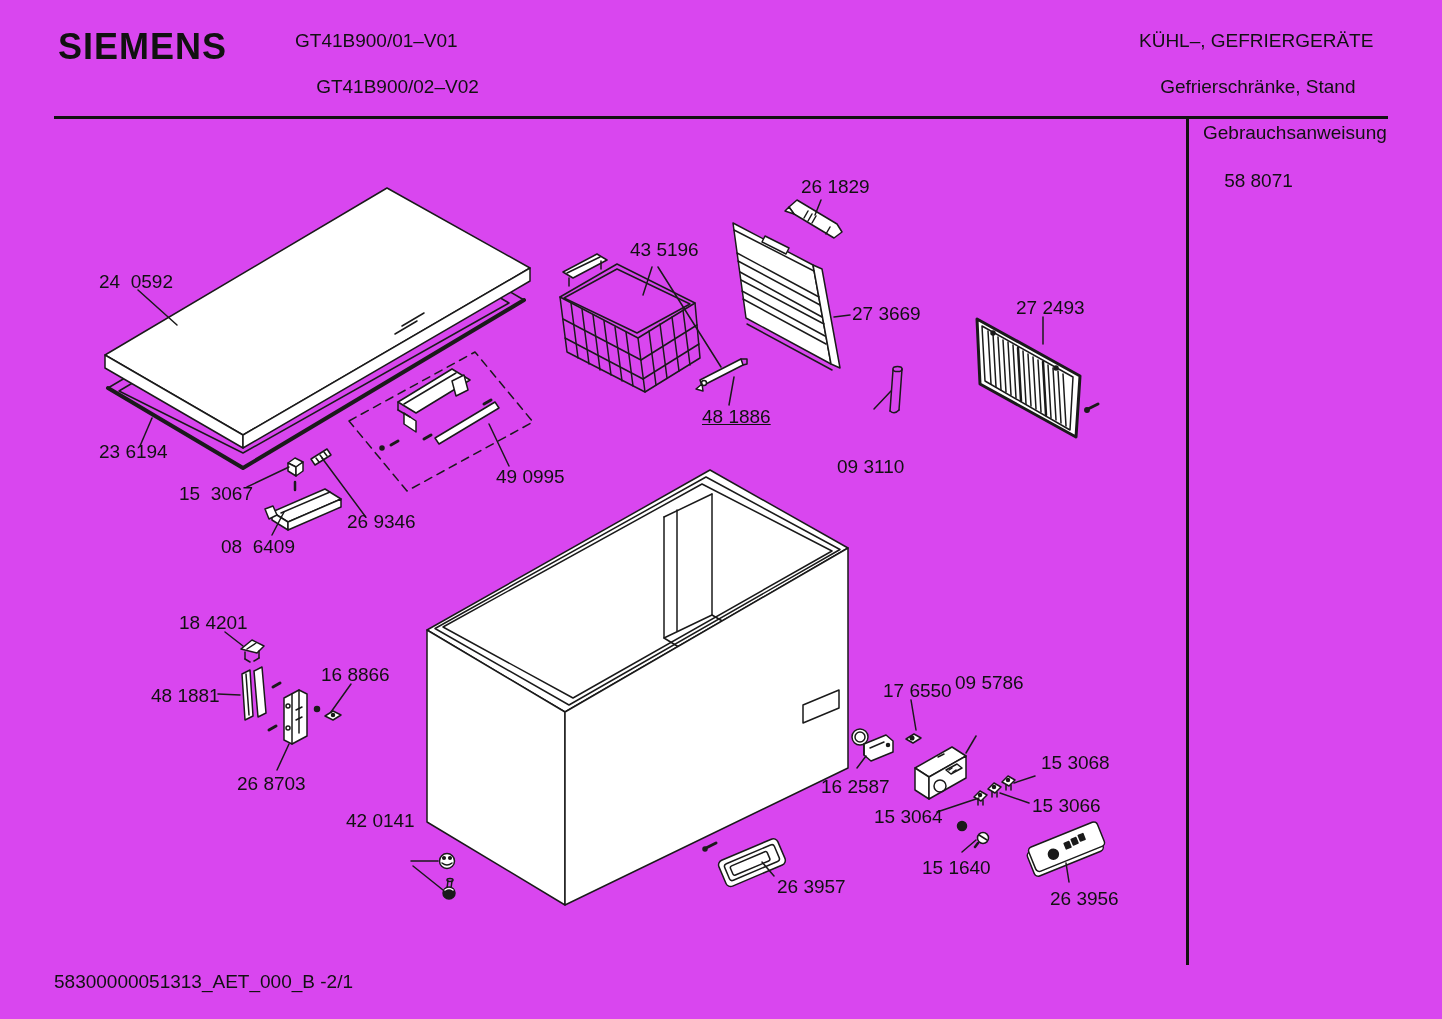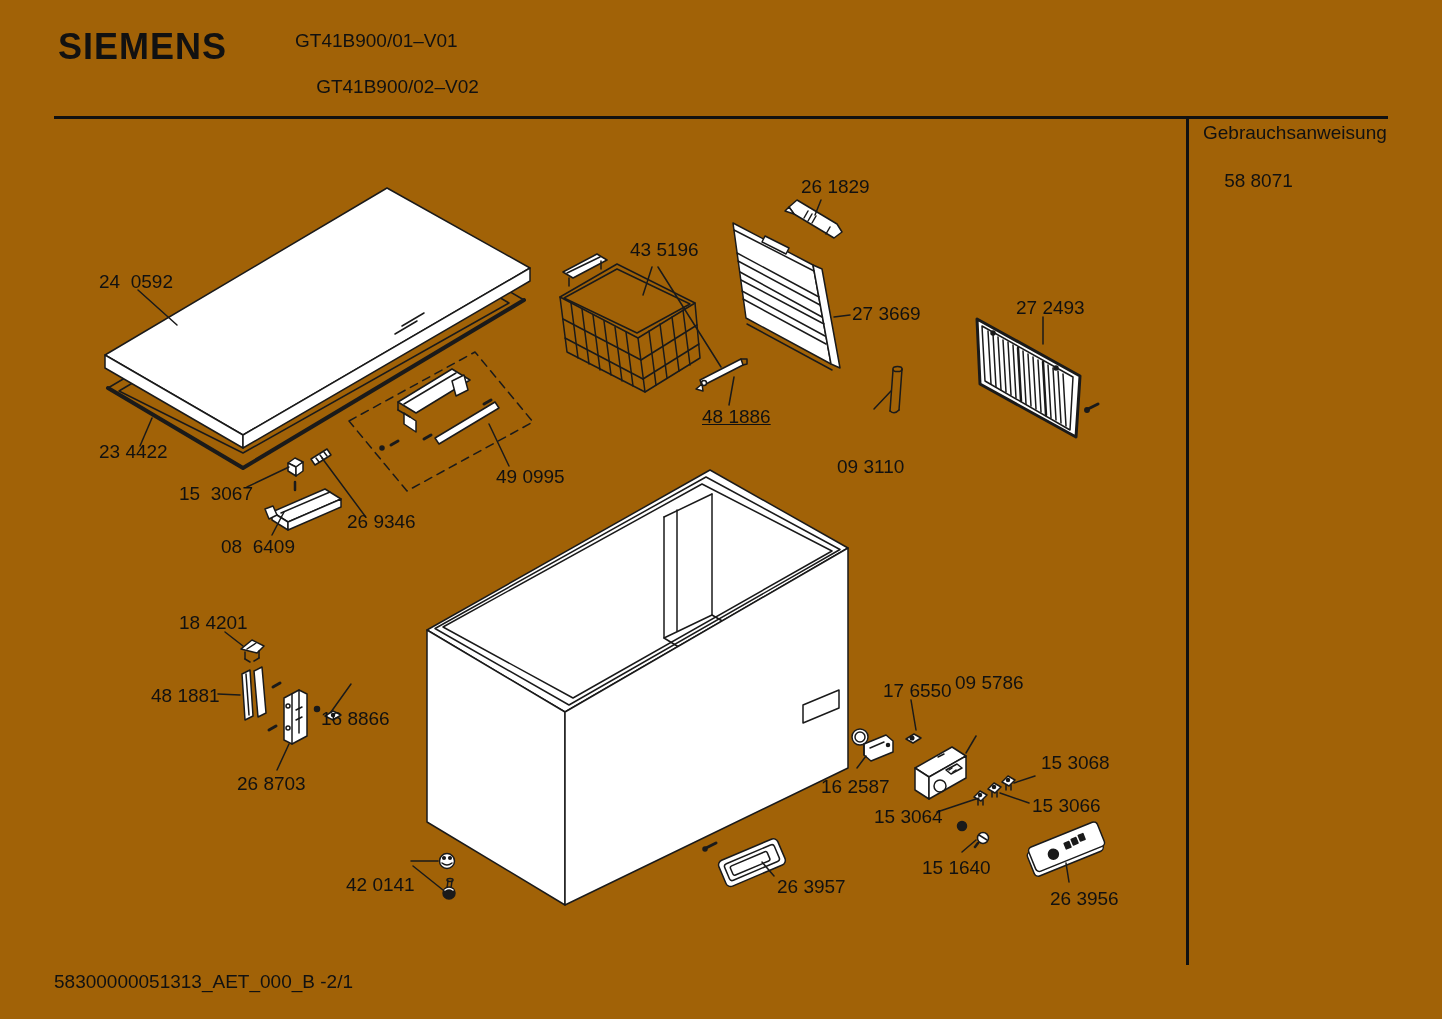--- a/index.html
+++ b/index.html
@@ -1,35 +1,37 @@
 <!DOCTYPE html>
 <html><head>
 <meta charset="utf-8">
 <style>
   html,body{margin:0;padding:0;background:#fff;}
-  #page{position:relative;width:1442px;height:1019px;background:#a16207;overflow:hidden;
+  #page{position:relative;width:1442px;height:1019px;background:#d946ef;overflow:hidden;
         font-family:"Liberation Sans",sans-serif;color:#111;}
   .brand{position:absolute;left:58px;top:26px;font-size:36px;font-weight:bold;letter-spacing:1px;}
   .models{position:absolute;left:295px;top:29px;font-size:19px;line-height:23px;white-space:pre;}
   .category{position:absolute;left:1139px;top:29px;font-size:19px;line-height:23px;white-space:pre;}
   .sidebar{position:absolute;left:1203px;top:121px;font-size:19px;line-height:24px;white-space:pre;}
   .footer{position:absolute;left:54px;top:971px;font-size:19px;white-space:pre;}
   .hrule{position:absolute;left:54px;top:116px;width:1334px;height:3px;background:#111;}
   .vrule{position:absolute;left:1186px;top:116px;width:3px;height:849px;background:#111;}
   #diagram-svg{position:absolute;left:0;top:0;}
   .label{position:absolute;font-size:19px;white-space:pre;color:#111;}
 </style>
 </head>
 <body>
 
 <div id="page">
 
   <div class="brand">SIEMENS</div>
   <div class="models"><span>GT41B900/01–V01</span><br>
     <span>GT41B900/02–V02</span></div>
+  <div class="category"><span>KÜHL–, GEFRIERGERÄTE</span><br>
+    <span>Gefrierschränke, Stand</span></div>
 
   <div class="hrule"></div>
   <div class="vrule"></div>
 
   <div class="sidebar"><span>Gebrauchsanweisung</span><br>
     <span>58 8071</span></div>
 
   <div class="footer">58300000051313_AET_000_B -2/1</div>
 
   <svg id="diagram-svg" width="1442" height="1019" viewBox="0 0 1442 1019">
@@ -326,40 +328,40 @@
         <line x1="774" y1="876" x2="762" y2="862"></line>
         <line x1="1069" y1="882" x2="1066" y2="863"></line>
         <line x1="411" y1="861" x2="438" y2="861"></line>
         <line x1="413" y1="866" x2="443" y2="890"></line>
       </g>
     </g>
   </svg>
 
   <div id="part-labels">
       <div class="label" style="left: 99px; top: 271px;">24  0592</div>
-      <div class="label" style="left: 99px; top: 441px;">23 4422</div>
+      <div class="label" style="left: 99px; top: 441px;">23 6194</div>
       <div class="label" style="left: 179px; top: 483px;">15  3067</div>
       <div class="label" style="left: 221px; top: 536px;">08  6409</div>
       <div class="label" style="left: 347px; top: 511px;">26 9346</div>
       <div class="label" style="left: 496px; top: 466px;">49 0995</div>
       <div class="label" style="left: 630px; top: 239px;">43 5196</div>
       <div class="label" style="left: 801px; top: 176px;">26 1829</div>
       <div class="label" style="left: 852px; top: 303px;">27 3669</div>
       <div class="label" style="left: 1016px; top: 297px;">27 2493</div>
       <div class="label" style="left: 702px; top: 406px; text-decoration: underline;">48 1886</div>
       <div class="label" style="left: 837px; top: 417px; margin-top: 39px;">09 3110</div>
       <div class="label" style="left: 179px; top: 612px;">18 4201</div>
       <div class="label" style="left: 151px; top: 685px;">48 1881</div>
-      <div class="label" style="left: 321px; top: 664px; margin-top: 44px;">16 8866</div>
+      <div class="label" style="left: 321px; top: 664px;">16 8866</div>
       <div class="label" style="left: 237px; top: 773px;">26 8703</div>
       <div class="label" style="left: 883px; top: 680px;">17 6550</div>
       <div class="label" style="left: 955px; top: 672px;">09 5786</div>
       <div class="label" style="left: 821px; top: 776px;">16 2587</div>
       <div class="label" style="left: 1041px; top: 752px;">15 3068</div>
       <div class="label" style="left: 1032px; top: 795px;">15 3066</div>
       <div class="label" style="left: 874px; top: 806px;">15 3064</div>
       <div class="label" style="left: 922px; top: 857px;">15 1640</div>
       <div class="label" style="left: 777px; top: 876px;">26 3957</div>
       <div class="label" style="left: 1050px; top: 888px;">26 3956</div>
-      <div class="label" style="left: 346px; top: 874px;">42 0141</div>
+      <div class="label" style="left: 346px; top: 810px;">42 0141</div>
     </div>
 
 </div>
 
 </body></html>

